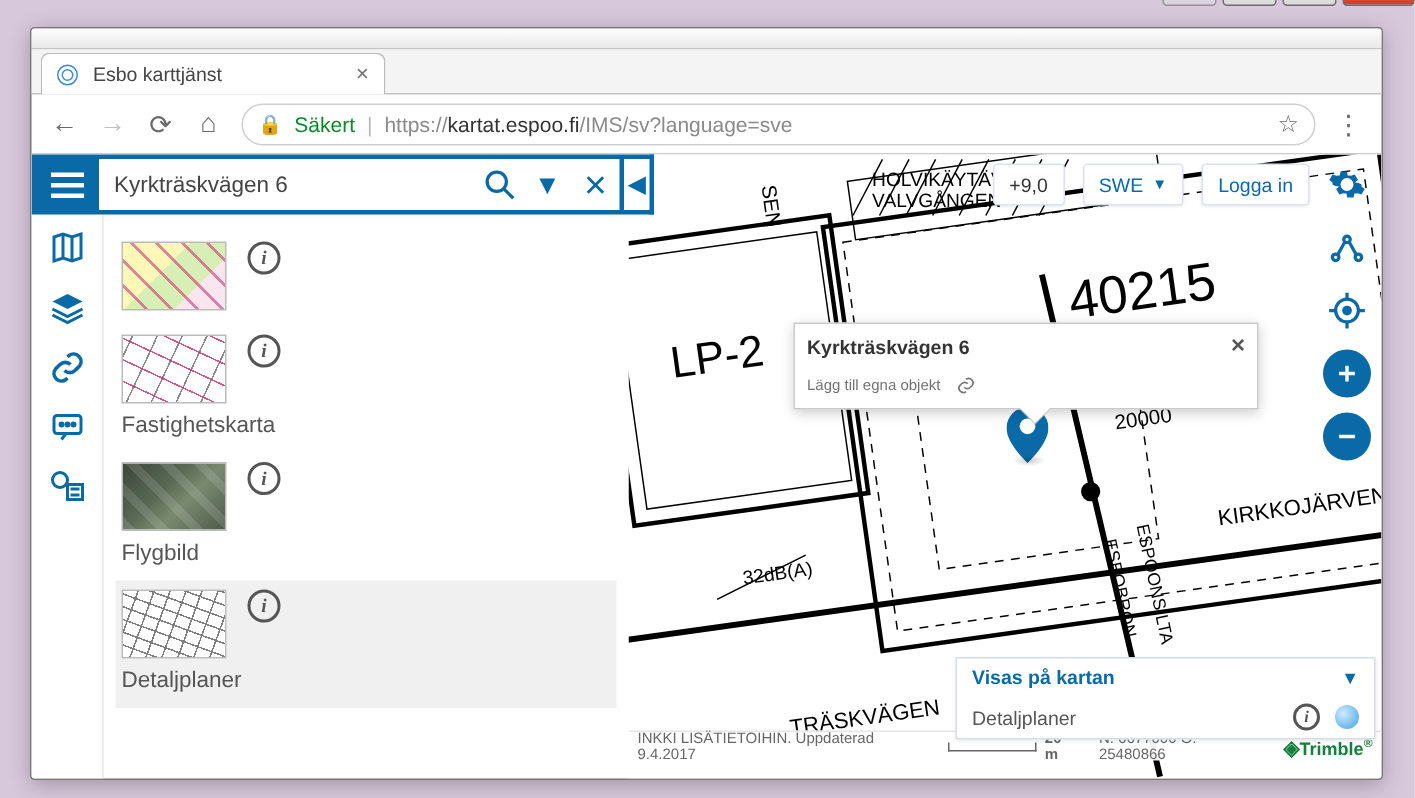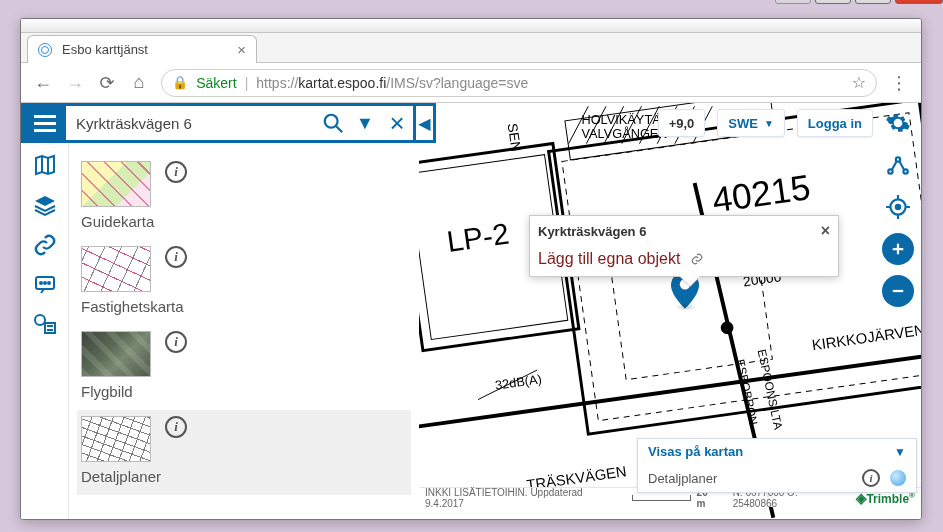--- a/index.html
+++ b/index.html
@@ -99,41 +99,41 @@
 
   
   .map{flex:1; position:relative; background:#fff; overflow:hidden;}
   .map svg.base{position:absolute; inset:0; width:100%; height:100%;}
 
   
   .map-top{position:absolute; top:6px; right:48px; display:flex; gap:12px;
            align-items:center; background:rgba(255,255,255,.0); z-index:6;}
   .pill{background:#fff; border:1px solid #dbe3ee; height:28px; padding:0 10px;
         border-radius:3px; font-size:13px; color:#0a6aa8; display:flex;
-        align-items:center; gap:6px; box-shadow:0 1px 2px rgba(0,0,0,.08);font-weight:bold;}
+        align-items:center; gap:6px; box-shadow:0 1px 2px rgba(0,0,0,.08);}
   .pill .tri{font-size:10px;}
 
   
   .map-rail{position:absolute; right:4px; top:4px; width:38px;
             display:flex; flex-direction:column; gap:10px; align-items:center; z-index:6;}
   .mr-btn{width:32px;height:32px;border-radius:50%; color:#0a6aa8;
           display:flex;align-items:center;justify-content:center; background:transparent;}
   .mr-btn svg{width:26px;height:26px;}
   .mr-btn.fill{background:#0a6aa8;color:#fff;}
   .mr-btn.fill svg{width:18px;height:18px;}
 
   
   .popup{position:absolute; left:110px; top:112px; width:310px;
          background:#fff; border:1px solid #c9c9c9; box-shadow:0 2px 8px rgba(0,0,0,.2);
          z-index:7;}
   .popup-head{display:flex; align-items:center; padding:6px 8px; font-size:13px;
               font-weight:bold; color:#333;}
   .popup-head .close{margin-left:auto; color:#555; font-size:16px;}
   .popup-body{padding:4px 8px 8px 8px; display:flex; align-items:center; gap:10px;}
-  .popup-body a{color:#7f1d1d; font-size:16px; text-decoration:none;}
+  .popup-body a{color:#737373; font-size:10px; text-decoration:none;}
   .popup-body .link-ico{width:14px;height:14px;}
   .popup-tail{position:absolute; left:150px; bottom:-10px; width:0;height:0;
               border-left:10px solid transparent;border-right:10px solid transparent;
               border-top:10px solid #fff; filter:drop-shadow(0 1px 0 #c9c9c9);}
 
   
   .pin{position:absolute; left:252px; top:168px; z-index:6;}
   .pin svg{width:28px;height:38px;}
   .pin-shadow{position:absolute; left:4px; top:32px; width:22px;height:8px;
               background:radial-gradient(ellipse,#0003,#0000 70%);}
@@ -255,21 +255,20 @@
         </svg>
       </div>
     </div>
 
     <div class="sidebar">
       <div class="layer">
         <div class="layer-row">
           <div class="thumb guide"></div>
           <div class="info-ico">i</div>
         </div>
-        <div class="layer-title">Guidekarta</div>
       </div>
       <div class="layer">
         <div class="layer-row">
           <div class="thumb prop"></div>
           <div class="info-ico">i</div>
         </div>
         <div class="layer-title">Fastighetskarta</div>
       </div>
       <div class="layer">
         <div class="layer-row">

